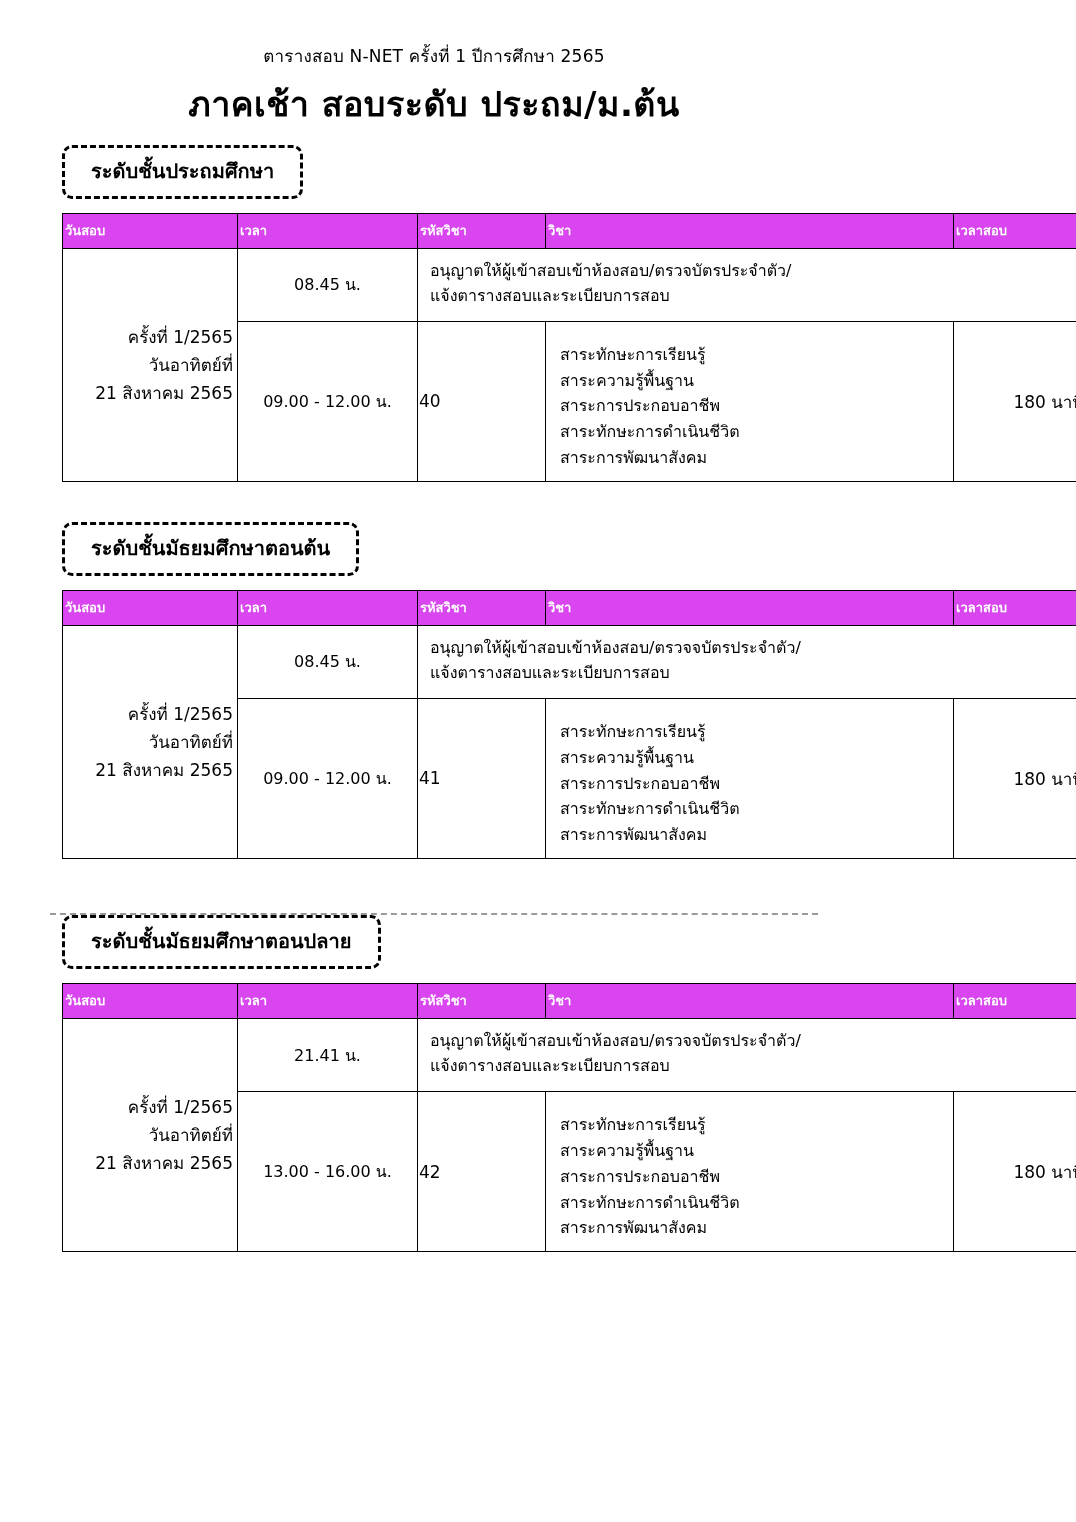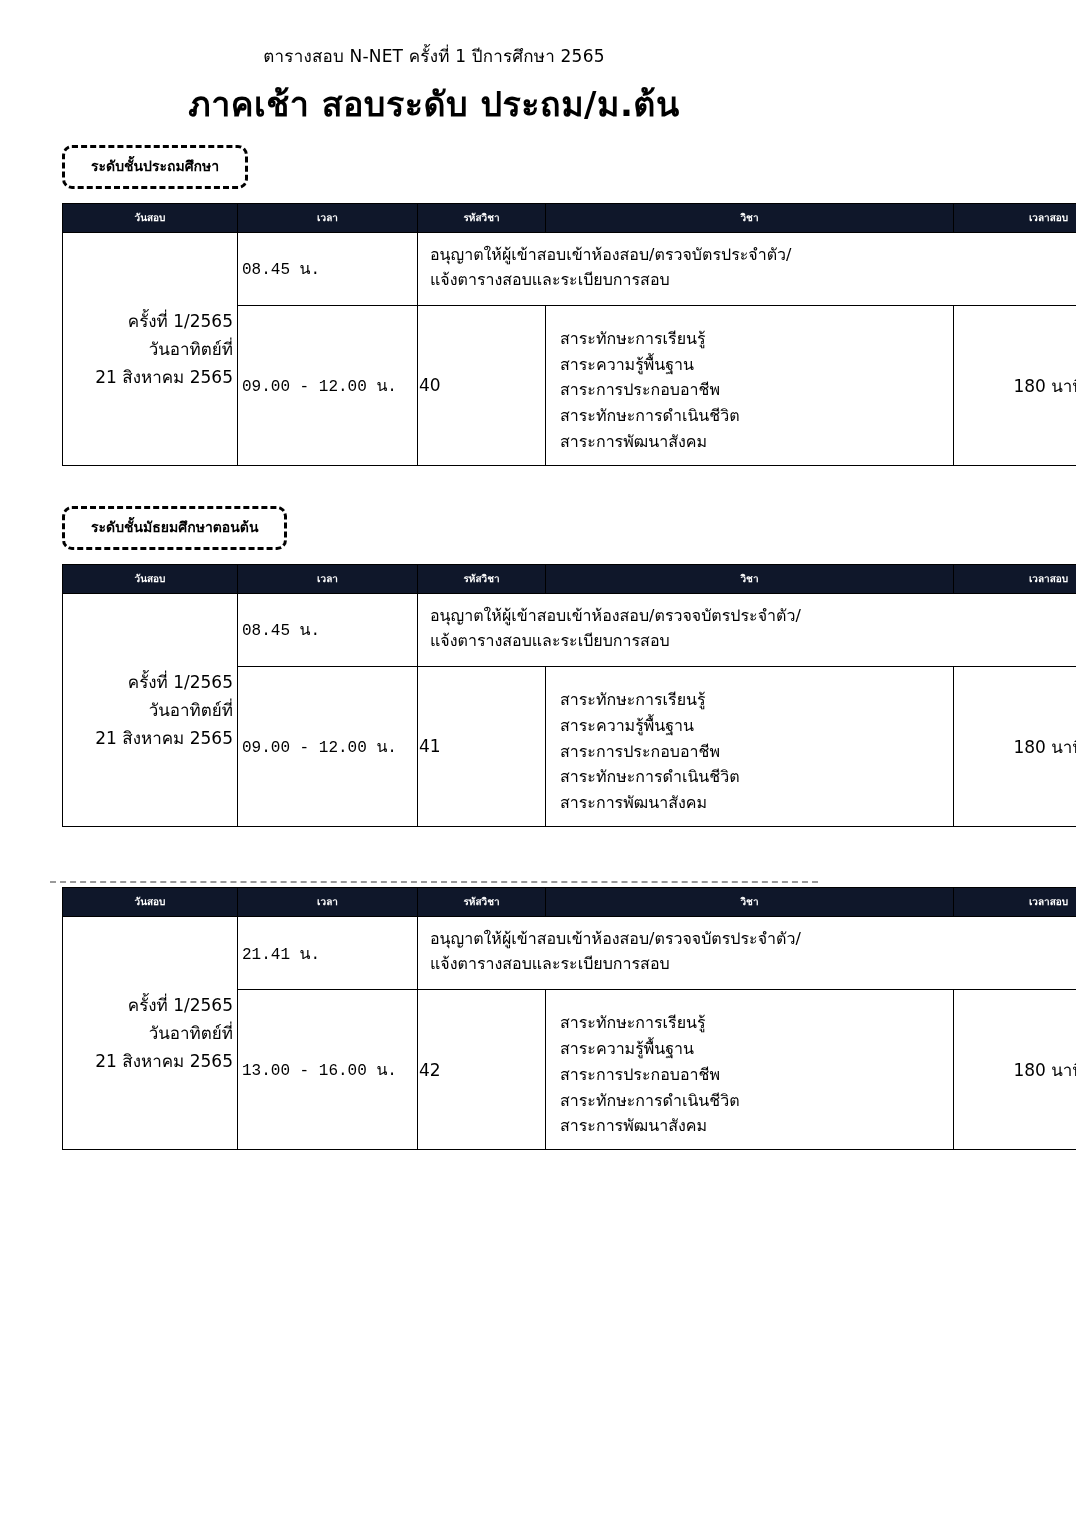--- a/index.html
+++ b/index.html
@@ -36,55 +36,54 @@
     letter-spacing: 0.5px;
   }
   .badge-wrap {
     padding-left: 22px;
   }
   .badge {
     display: inline-block;
     border: 3px dashed #000;
     border-radius: 10px;
     padding: 7px 26px 9px 26px;
-    font-size: 14px;
+    font-size: 20px;
     font-weight: bold;
     background: #fff;
     margin-bottom: 10px;
   }
   table.sched {
     width: 996px;
     border-collapse: collapse;
     margin: 4px 0 0 22px;
     table-layout: fixed;
     background: #fff;
   }
   table.sched th, table.sched td {
     border: 1px solid #000;
     vertical-align: middle;
   }
   table.sched thead th {
-    background: #0f172a;
+    background: #d946ef;
     color: #fff;
-    font-size: 10px;
+    font-size: 13px;
     font-weight: bold;
     padding: 6px 2px 7px 2px;
-    text-align: center;
+    text-align: left;
   }
   td.date-cell {
     text-align: right;
     font-size: 17px;
     line-height: 1.65;
     padding: 6px 4px;
   }
   td.time-cell {
-    text-align: left;
+    text-align: center;
     font-size: 16px;
     padding: 8px 4px;
-    font-family: Liberation Mono, monospace;
   }
   td.notice-cell {
     font-size: 16px;
     line-height: 1.55;
     padding: 10px 10px 12px 12px;
     text-align: left;
   }
   td.code-cell {
     text-align: left;
     font-size: 17px;
@@ -217,20 +216,23 @@
           <span class="subject-line">สาระการพัฒนาสังคม</span>
         </td>
         <td class="duration-cell">180 นาที</td>
       </tr>
     </tbody>
   </table>
 
   <hr class="divider">
 
 
+  <div class="badge-wrap">
+    <span class="badge">ระดับชั้นมัธยมศึกษาตอนปลาย</span>
+  </div>
 
   <table class="sched">
     <colgroup>
       <col class="col-date">
         <col class="col-time">
         <col class="col-code">
         <col class="col-subject">
         <col class="col-duration">
     </colgroup>
     <thead>

